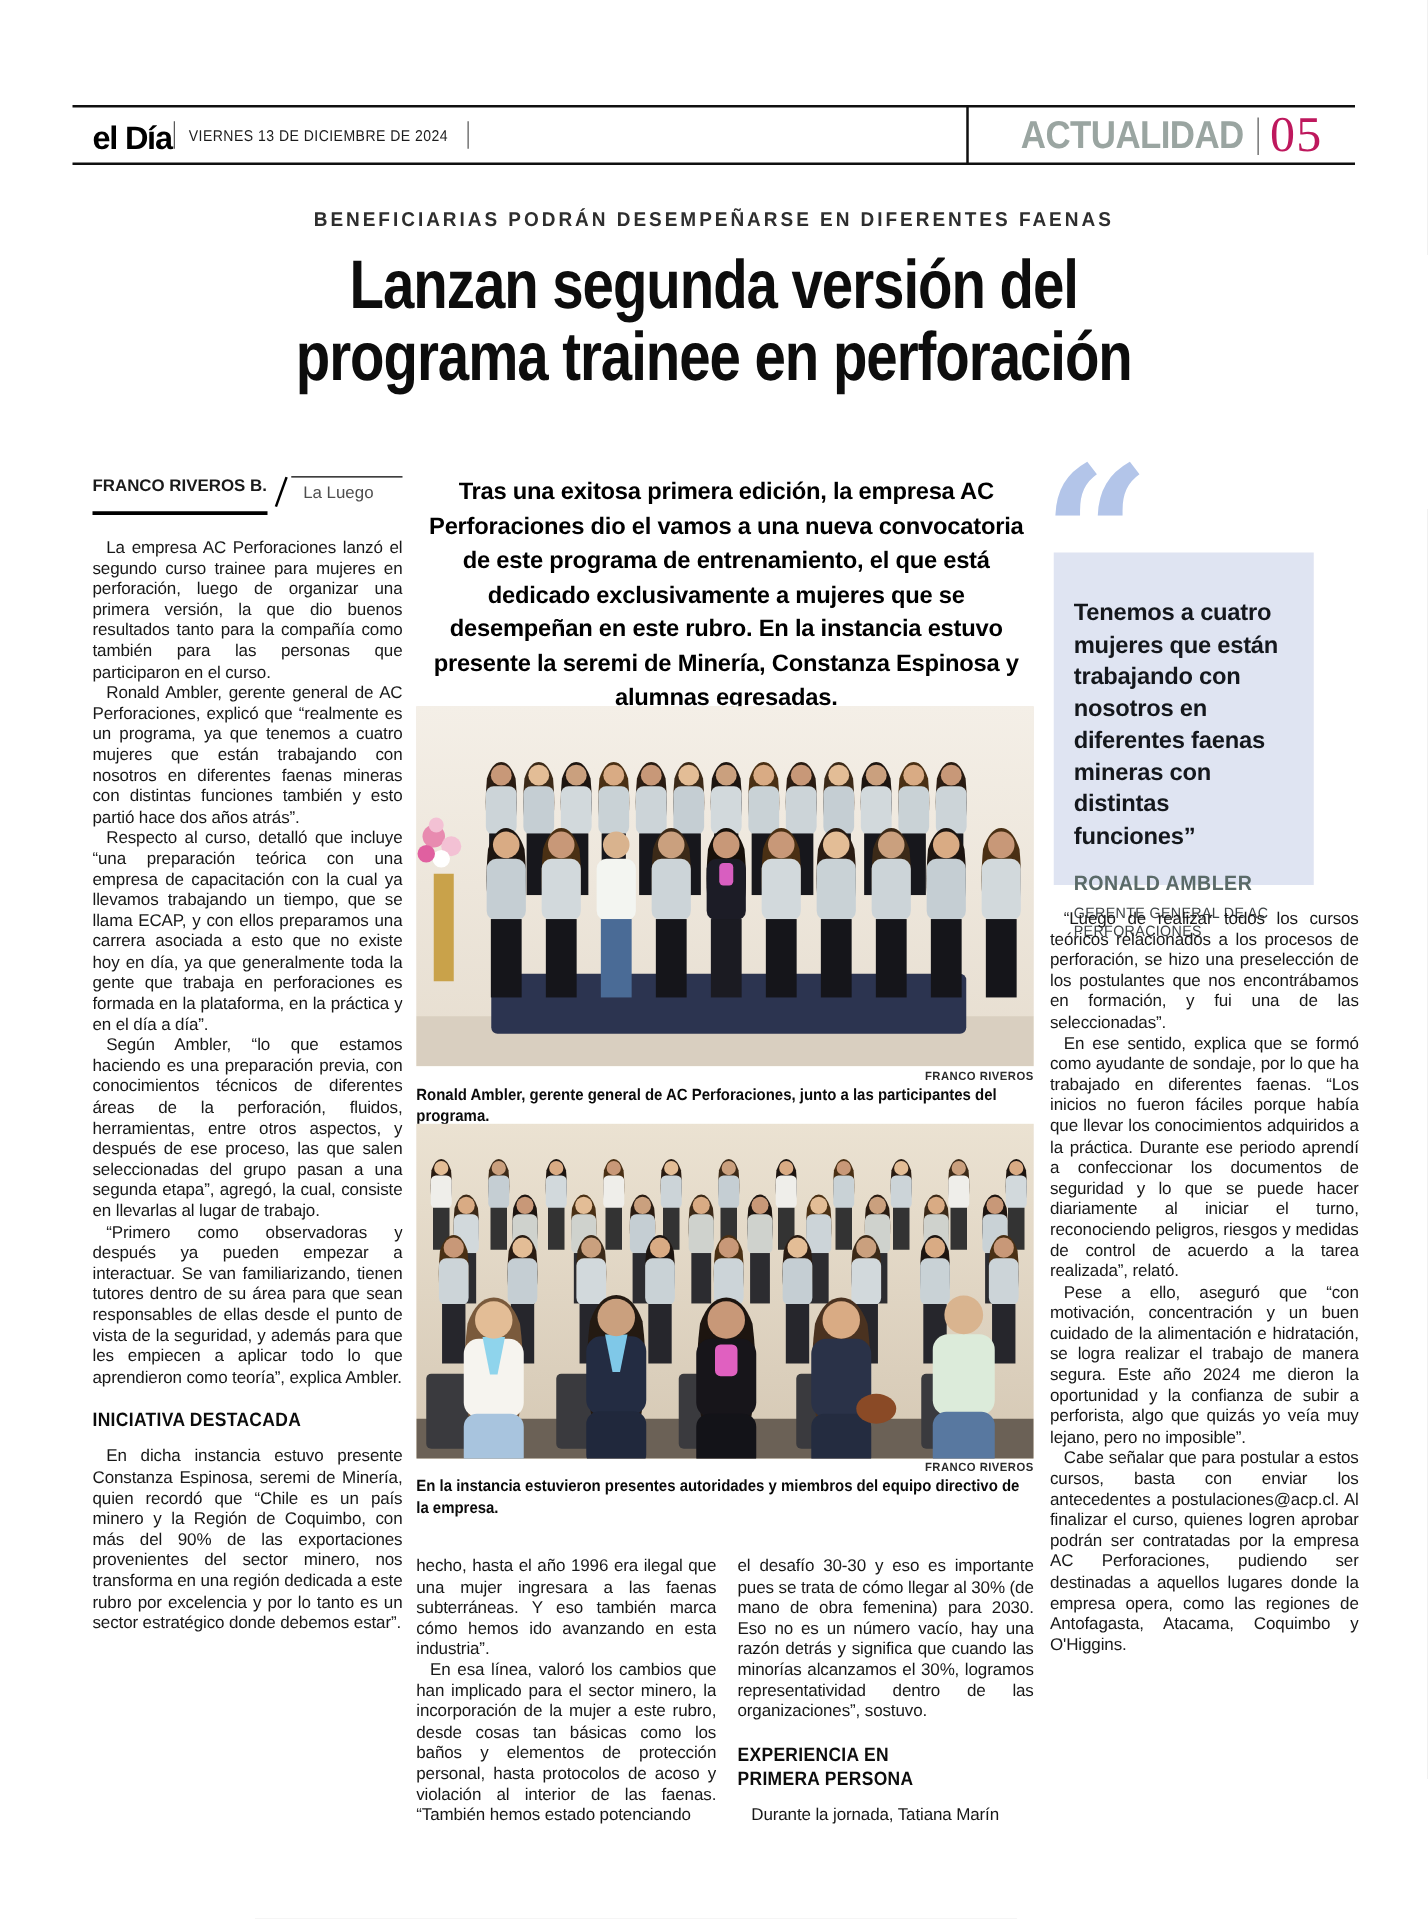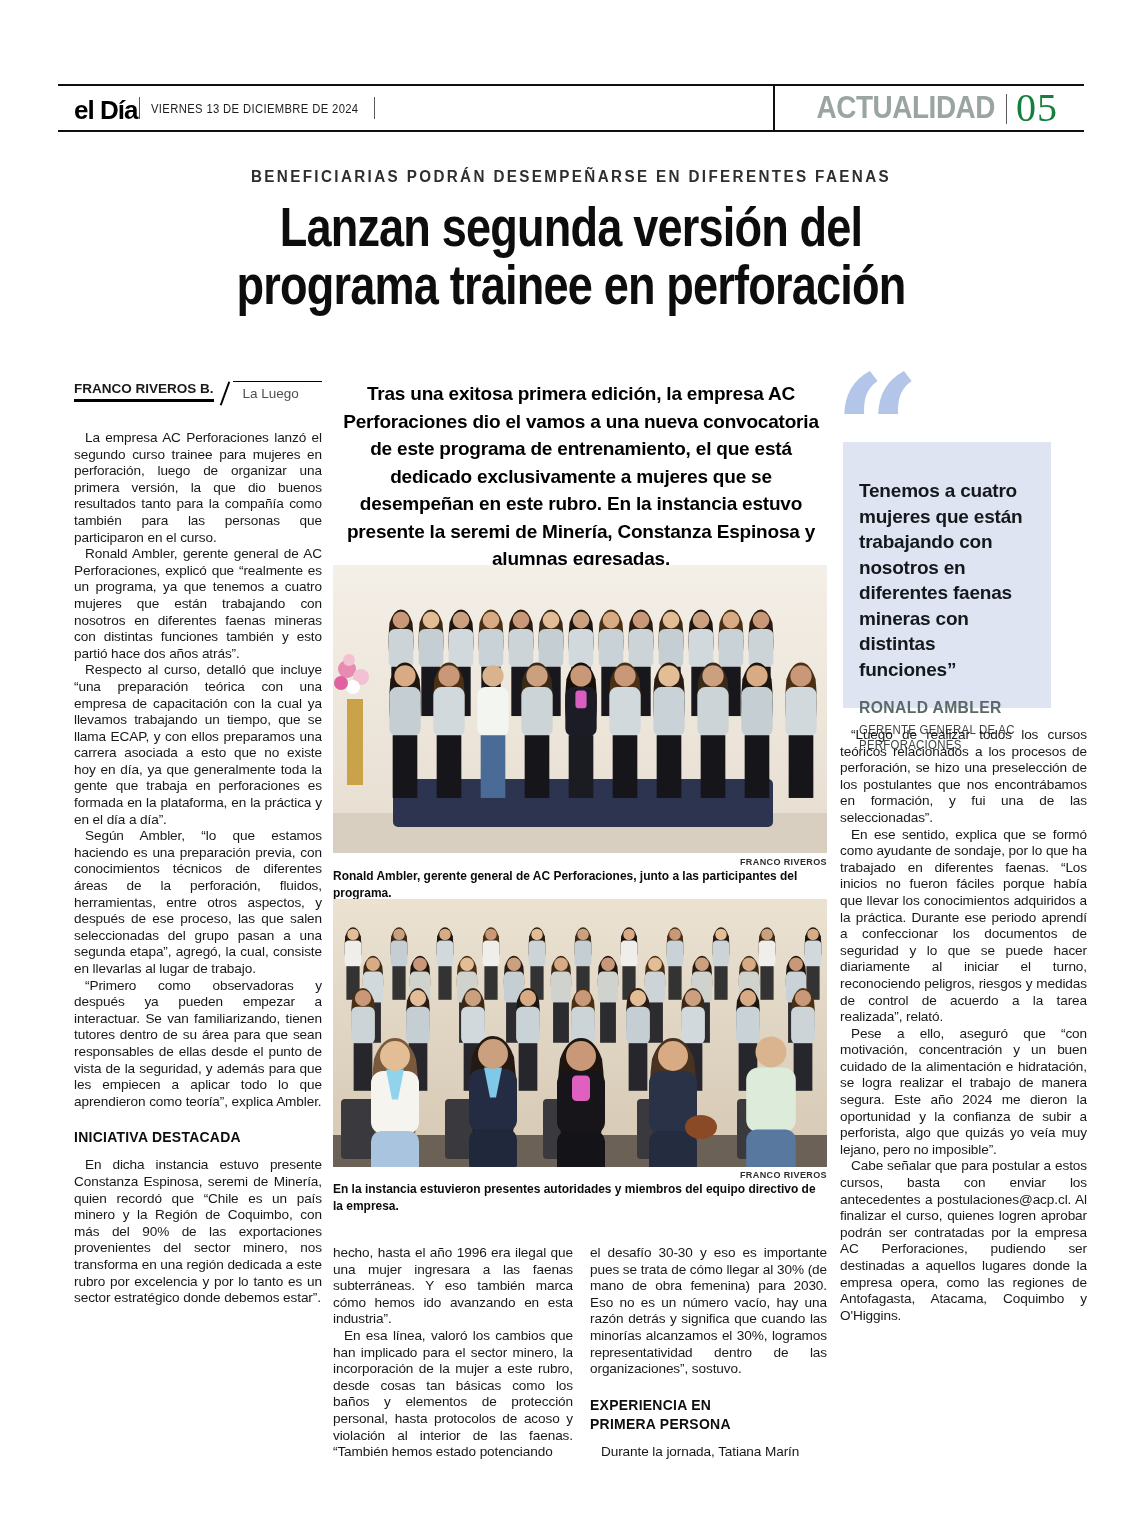--- a/index.html
+++ b/index.html
@@ -5,27 +5,27 @@
   html,body{margin:0;padding:0;background:#e8e8e8;}
   .page{position:relative;width:1142px;height:1535px;background:#ffffff;margin:0 auto;
         font-family:"Liberation Sans",sans-serif;color:#1a1a1a;overflow:hidden;}
   .abs{position:absolute;}
   
   .rule{background:#101010;}
   .logo{font-size:26px;font-weight:800;letter-spacing:-1px;color:#000000;}
   .mast-date{font-size:12.5px;color:#1c1c1c;letter-spacing:.4px;transform:scaleX(.9);transform-origin:left center;white-space:nowrap;}
   .vbar{background:#5a5a5a;width:1px;}
   .section-name{font-size:31px;font-weight:800;color:#9aa5a1;letter-spacing:-.5px;text-align:right;transform:scaleX(.9);transform-origin:right center;white-space:nowrap;}
-  .page-num{font-family:"Liberation Serif",serif;font-size:40px;color:#15803d;letter-spacing:1px;}
+  .page-num{font-family:"Liberation Serif",serif;font-size:40px;color:#be185d;letter-spacing:1px;}
   
   .kicker{font-size:16px;font-weight:600;color:#2e2e2e;letter-spacing:2.5px;text-align:center;transform:scaleX(.95);transform-origin:center;}
   .headline{font-size:55px;line-height:58px;font-weight:800;letter-spacing:-1px;color:#0d0d0d;text-align:center;transform:scaleX(.82);transform-origin:50% 0;white-space:nowrap;}
   
   .byline{display:flex;align-items:flex-start;font-size:13.5px;}
-  .byline-author{font-weight:800;border-bottom:3.5px solid #000;padding-bottom:3px;white-space:nowrap;}
+  .byline-author{font-weight:800;border-bottom:3.5px solid #000;padding-bottom:13px;white-space:nowrap;}
   .byline-slash{width:2px;height:25px;background:#000;transform:rotate(20deg);margin:0 7px 0 10px;flex:none;}
   .byline-rest{flex:1;border-top:1.5px solid #000;padding:4px 0 0 10px;color:#4e4e4e;}
   
   .col{text-align:justify;font-size:13.6px;line-height:16.6px;letter-spacing:-.1px;color:#181818;overflow:hidden;}
   .col p{margin:0;text-indent:11px;}
   .subhead{font-size:15.5px;font-weight:800;letter-spacing:.3px;color:#0d0d0d;margin:17px 0 11px;
            transform:scaleX(.9);transform-origin:left center;text-indent:0;white-space:pre-line;line-height:19px;}
   
   .lead{font-size:19px;line-height:27.5px;font-weight:700;text-align:center;color:#000000;letter-spacing:-.2px;}
   

